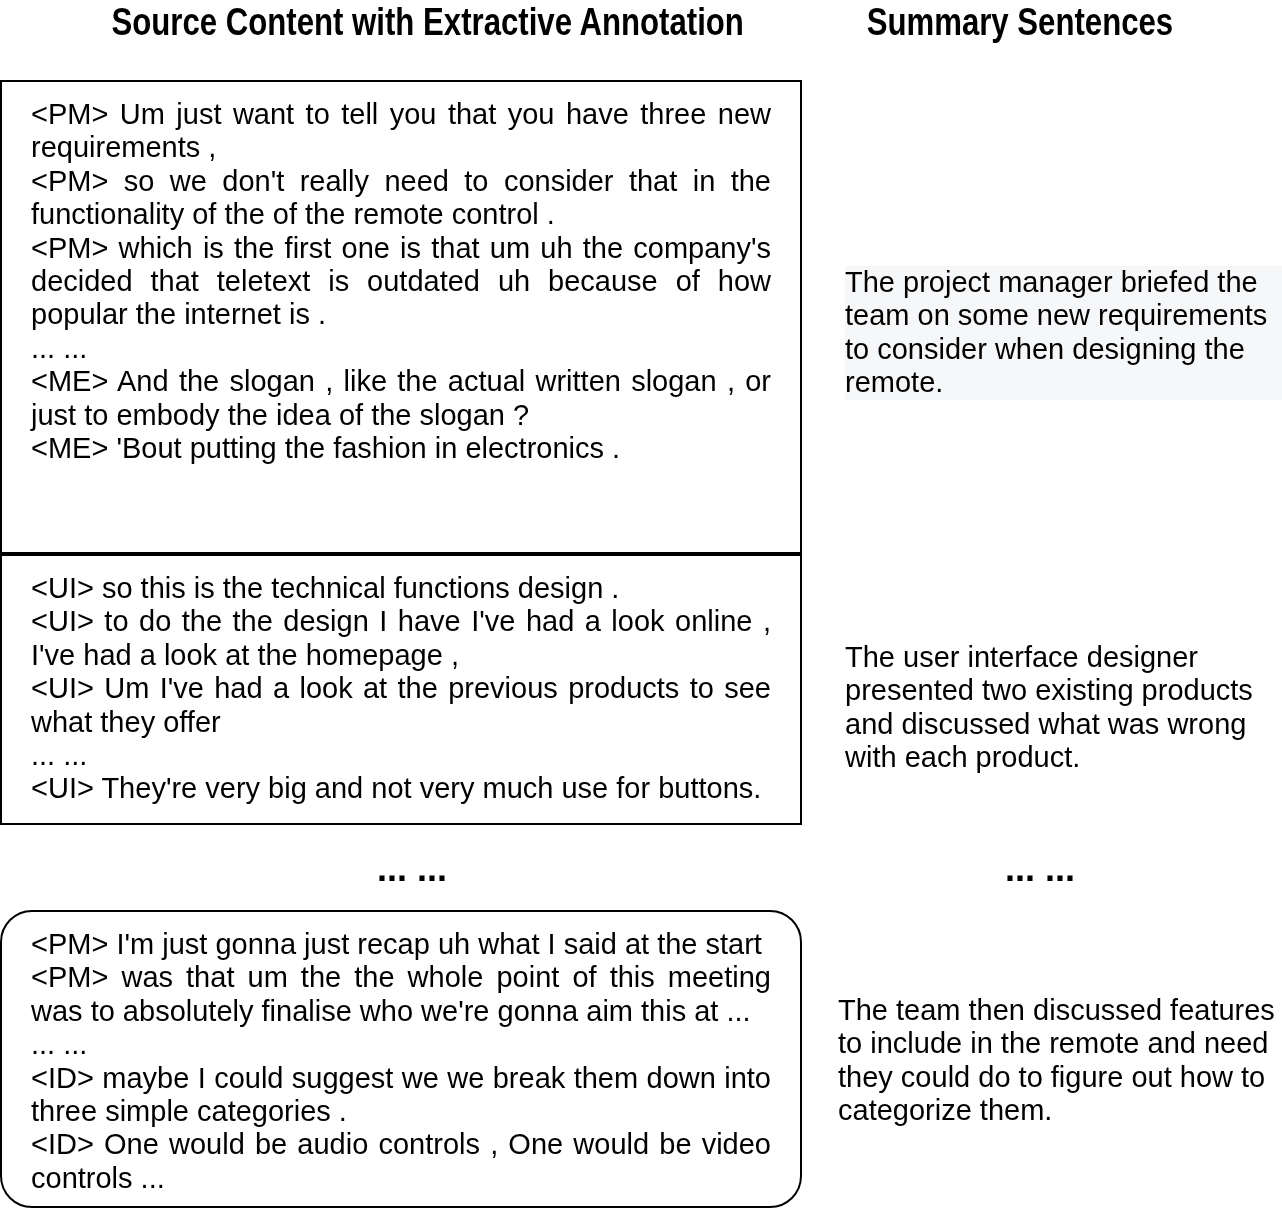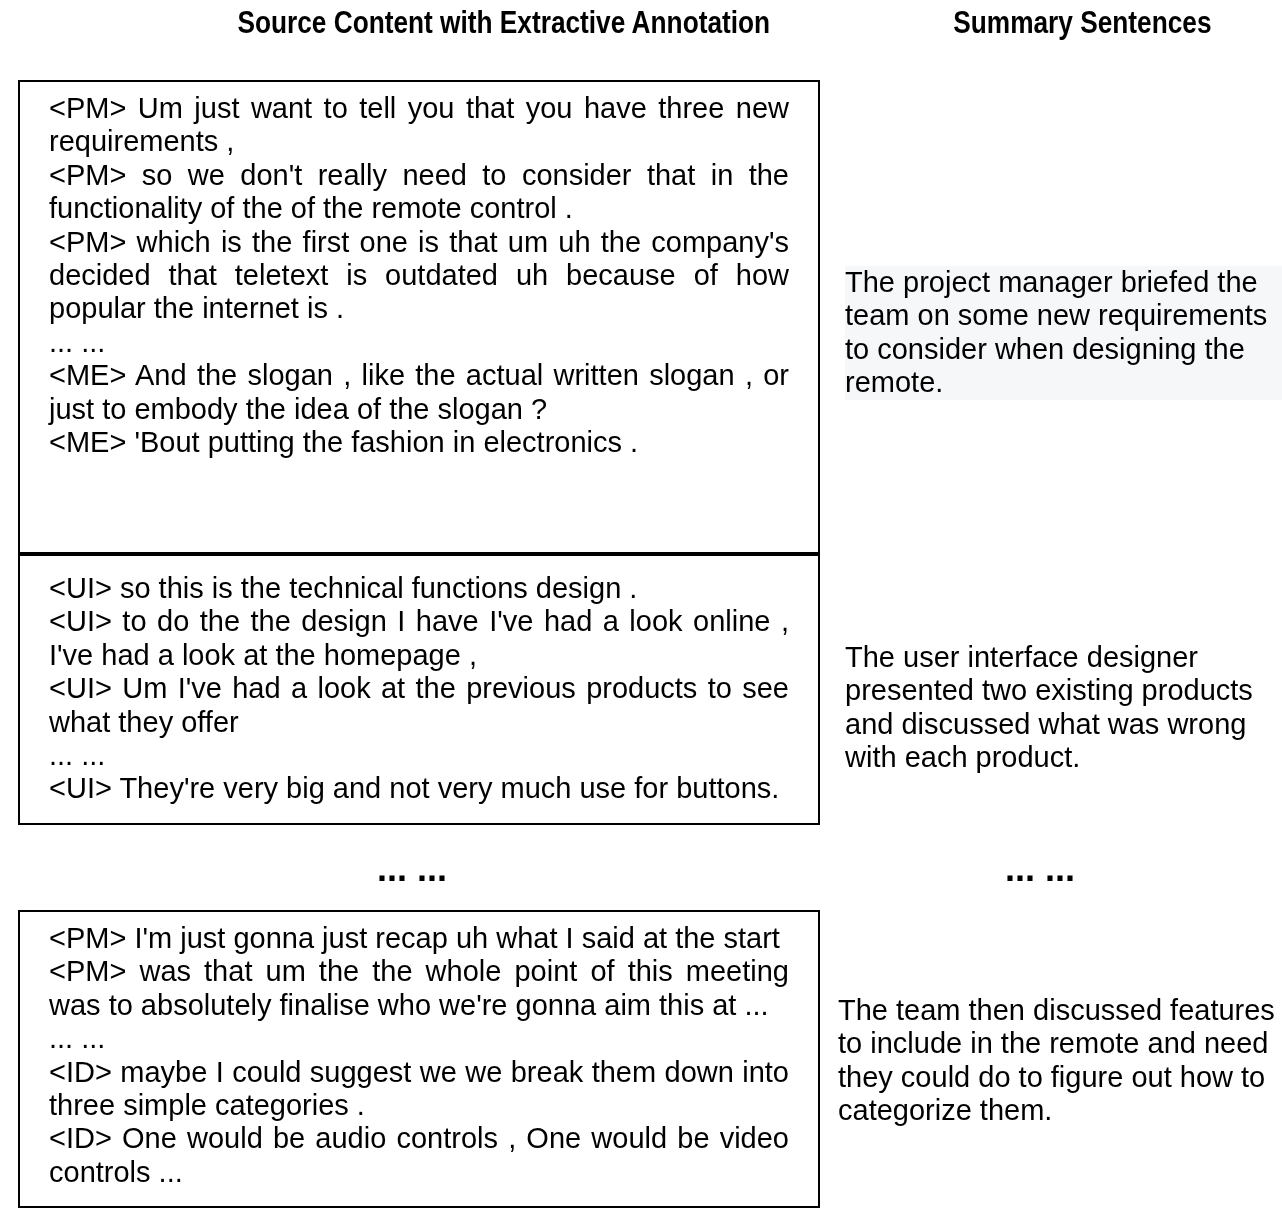--- a/index.html
+++ b/index.html
@@ -13,48 +13,48 @@
   .page {
     position: relative;
     width: 1282px;
     height: 1226px;
     background: #ffffff;
     overflow: hidden;
   }
   .col-header {
     position: absolute;
     top: 2px;
-    text-align: right;
+    text-align: center;
     font-weight: bold;
-    font-size: 32px;
+    font-size: 38px;
     line-height: 40px;
     white-space: nowrap;
   }
   .col-header .squeeze {
     display: inline-block;
     transform: scaleX(0.82);
     transform-origin: center;
   }
   .header-left  { left: 27px;  width: 802px; }
   .header-right { left: 800px; width: 440px; }
 
   .source-box {
     position: absolute;
-    left: 18px;
+    left: 0;
     width: 802px;
     border: 2px solid #000000;
     background: #ffffff;
-    padding: 10px 29px 17px 29px;
+    padding: 16px 29px 17px 29px;
     font-size: 29px;
     line-height: 33.4px;
     overflow: hidden;
   }
   .box1 { top: 80px;  height: 474px; }
   .box2 { top: 554px; height: 271px; padding-top: 16px; }
-  .box3 { top: 910px; height: 298px; }
+  .box3 { top: 910px; height: 298px; border-radius: 32px; }
   .utt { text-align: justify; }
 
   .summary {
     position: absolute;
     width: 440px;
     font-size: 29px;
     line-height: 33.4px;
     text-align: left;
   }
   .s1 { left: 845px; top: 266px; background: #f6f7f9; }

